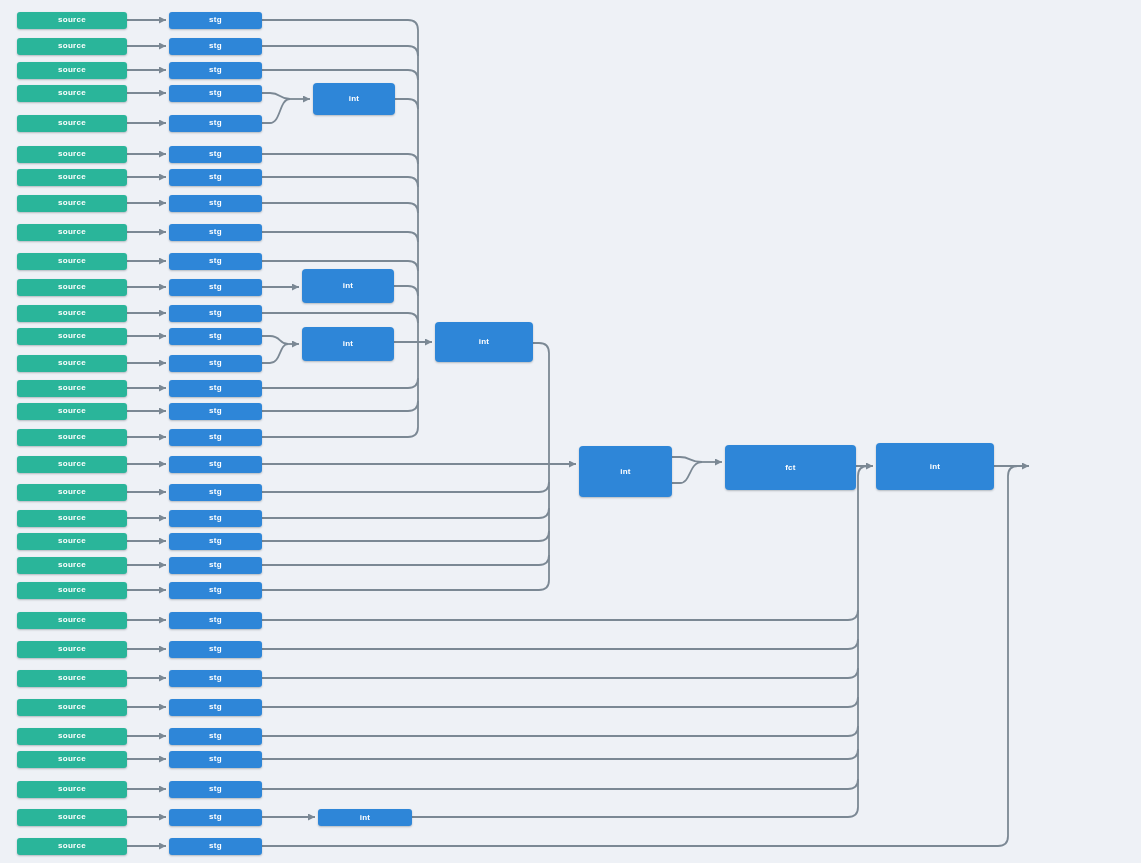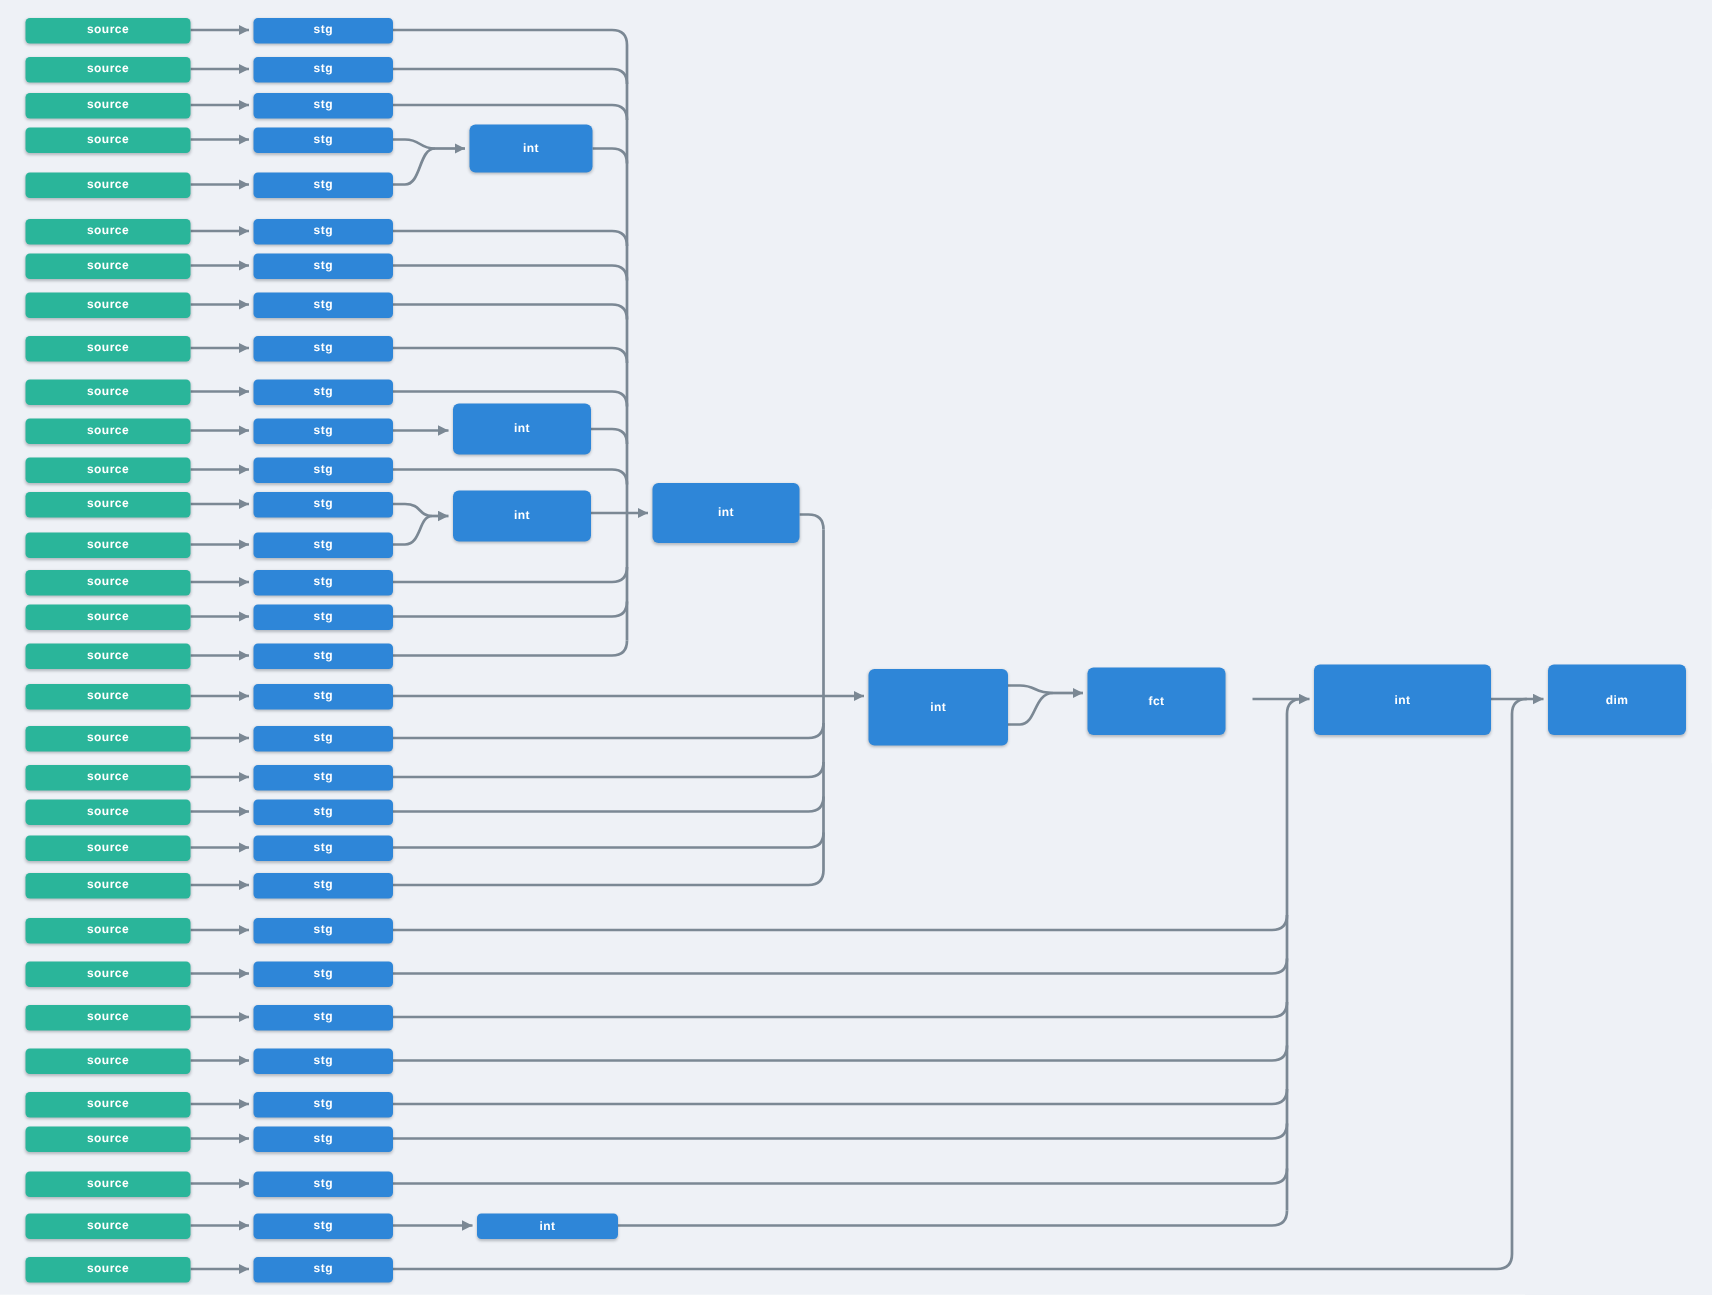--- a/index.html
+++ b/index.html
@@ -324,25 +324,22 @@
     </div>
     <div class="node big" style="left: 302px; top: 327px; width: 92px; height: 34px; background: rgb(46, 134, 216);">
       <span class="lbl" style="color: rgb(255, 255, 255);">int</span>
     </div>
     <div class="node big" style="left: 435px; top: 322px; width: 98px; height: 40px; background: rgb(46, 134, 216);">
       <span class="lbl" style="color: rgb(255, 255, 255);">int</span>
     </div>
     <div class="node big" style="left: 579px; top: 446px; width: 93px; height: 51px; background: rgb(46, 134, 216);">
       <span class="lbl" style="color: rgb(255, 255, 255);">int</span>
     </div>
-    <div class="node big" style="left: 725px; top: 445px; width: 92px; height: 45px; background: rgb(46, 134, 216);">
+    <div class="node big" style="left: 725px; top: 445px; width: 131px; height: 45px; background: rgb(46, 134, 216);">
       <span class="lbl" style="color: rgb(255, 255, 255);">fct</span>
     </div>
     <div class="node big" style="left: 876px; top: 443px; width: 118px; height: 47px; background: rgb(46, 134, 216);">
       <span class="lbl" style="color: rgb(255, 255, 255);">int</span>
-    </div>
-    <div class="node big" style="left: 1032px; top: 443px; width: 92px; height: 47px; background: rgb(46, 134, 216);">
-      <span class="lbl" style="color: rgb(255, 255, 255);">dim</span>
     </div>
     <div class="node" style="left: 318px; top: 809px; width: 94px; height: 17px; background: rgb(46, 134, 216);">
       <span class="lbl" style="color: rgb(255, 255, 255);">int</span>
     </div>
   </div>
 
 </body></html>

